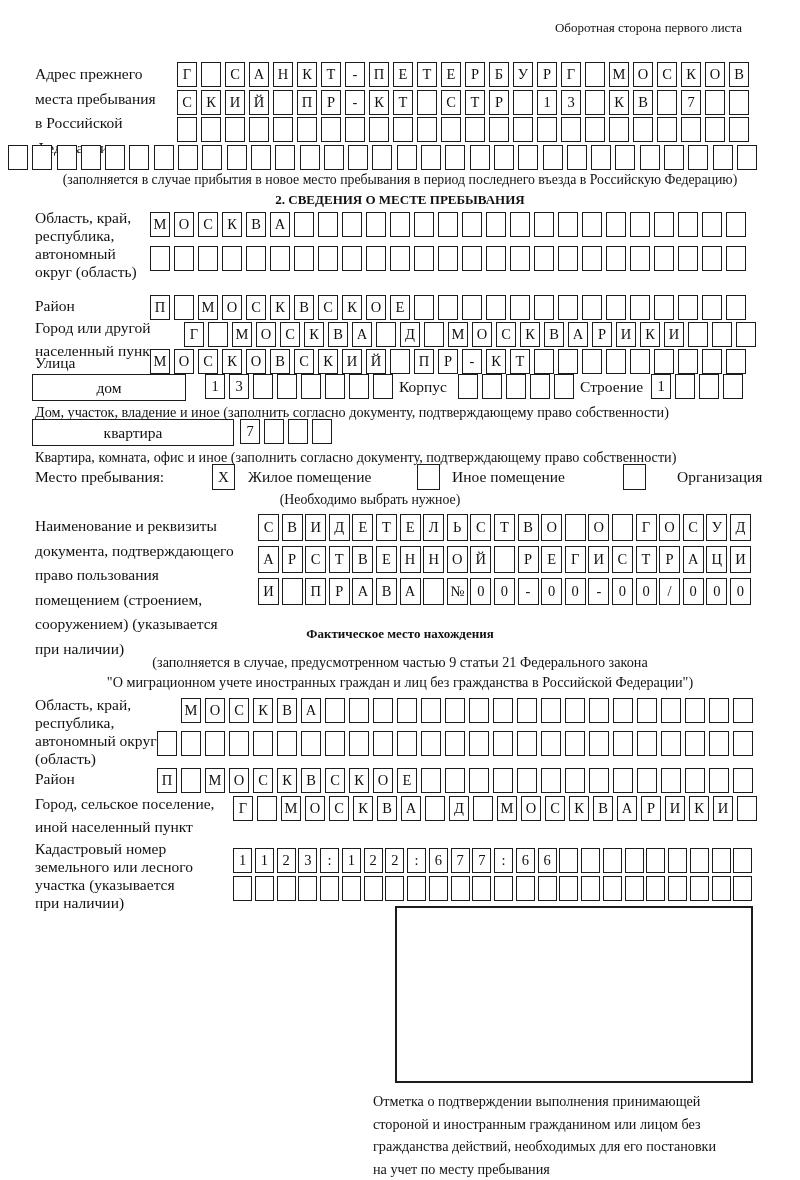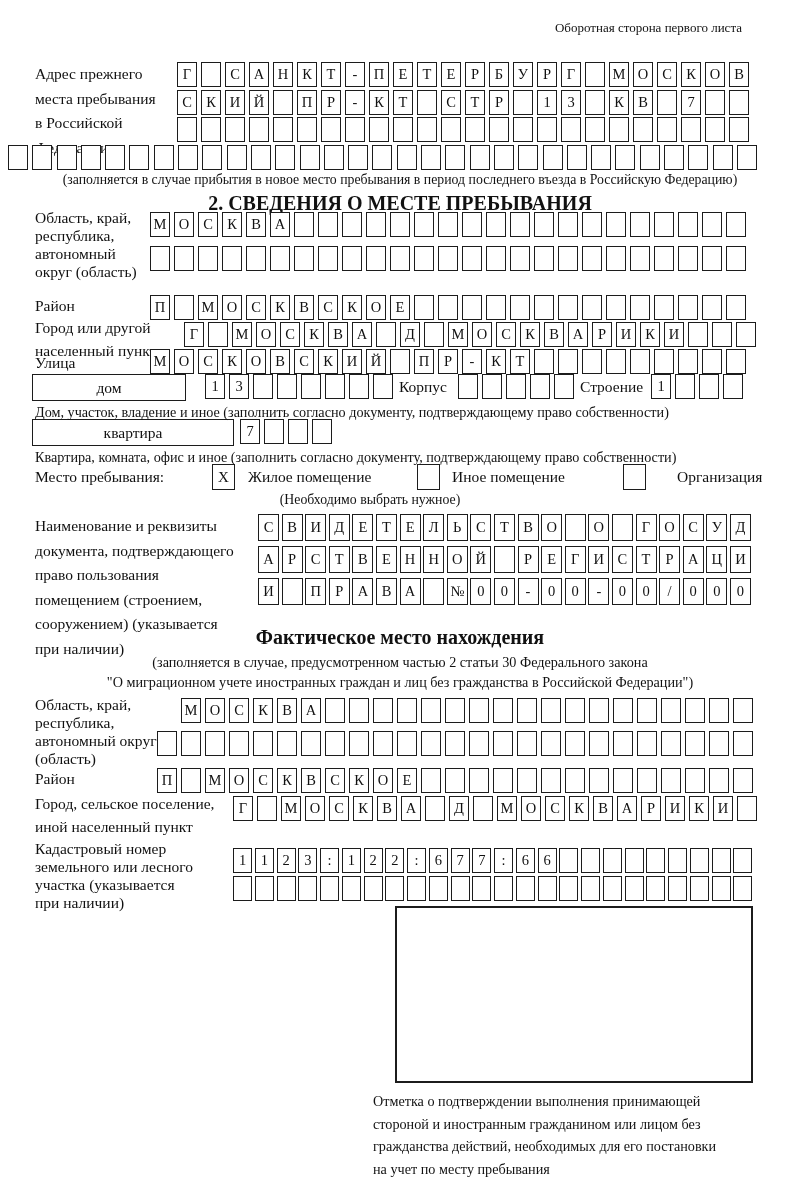--- a/index.html
+++ b/index.html
@@ -11,21 +11,21 @@
     font-family:"Liberation Serif", serif;
     color:#111;
     overflow:hidden;
   }
   .abs{position:absolute;}
   .lbl{font-size:15.5px;line-height:24.5px;white-space:pre-line;}
   .lbl.lh27{line-height:18px;}
   .lbl.lh23{line-height:23px;}
   .caption{font-size:13.8px;}
   .center{left:0;width:800px;text-align:center;}
-  .title{font-size:20px;font-weight:bold;}
+  .title{font-size:13px;font-weight:bold;}
   .cellrow{position:absolute;display:flex;gap:var(--gap,4px);}
   .cell{
     box-sizing:border-box;
     width:var(--cw,20px);height:var(--ch,25px);
     border:1.6px solid #1c1c1c;
     display:inline-flex;align-items:center;justify-content:center;
     font-size:14.5px;background:#fff;flex:none;
   }
   .bigcellbox{
     box-sizing:border-box;border:1.8px solid #1c1c1c;background:#fff;
@@ -429,21 +429,21 @@
       <span class="cell">-</span>
       <span class="cell">0</span>
       <span class="cell">0</span>
       <span class="cell">/</span>
       <span class="cell">0</span>
       <span class="cell">0</span>
       <span class="cell">0</span>
     </div>
 
   <div class="abs title center" style="top:626px;">Фактическое место нахождения</div>
-  <div class="abs center" style="top:654px;font-size:14.2px;">(заполняется в случае, предусмотренном частью 2 статьи 30 Федерального закона</div>
+  <div class="abs center" style="top:654px;font-size:14.2px;">(заполняется в случае, предусмотренном частью 9 статьи 21 Федерального закона</div>
   <div class="abs center" style="top:674px;font-size:14.2px;">"О миграционном учете иностранных граждан и лиц без гражданства в Российской Федерации")</div>
 
   <div class="abs lbl lh27" style="left:35px;top:696px;">Область, край,
 республика,
 автономный округ
 (область)</div>
   <div class="cellrow" style="left:181px;top:698px;">
       <span class="cell">М</span>
       <span class="cell">О</span>
       <span class="cell">С</span>

